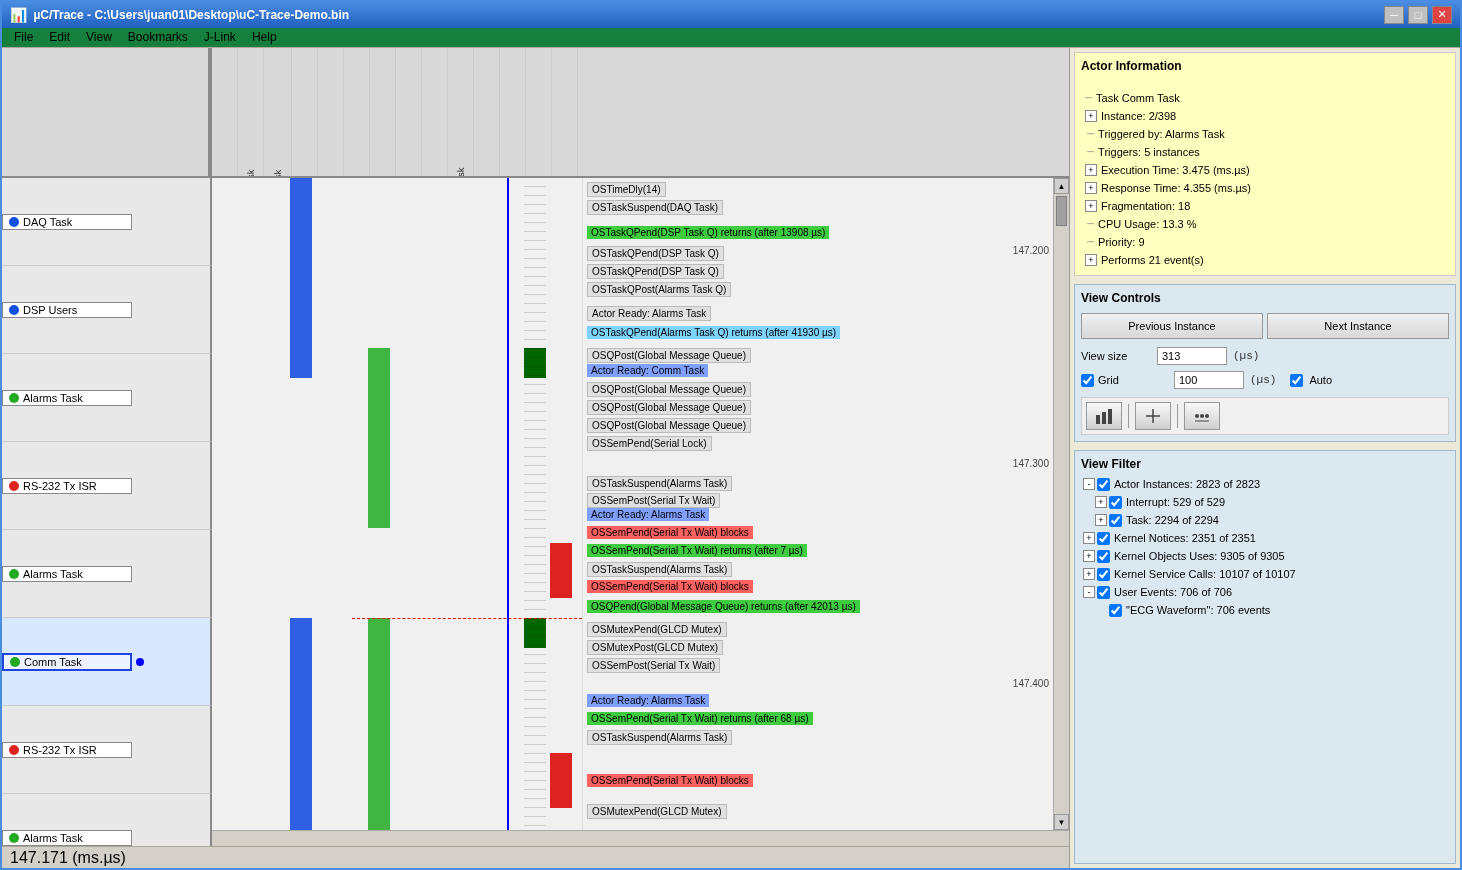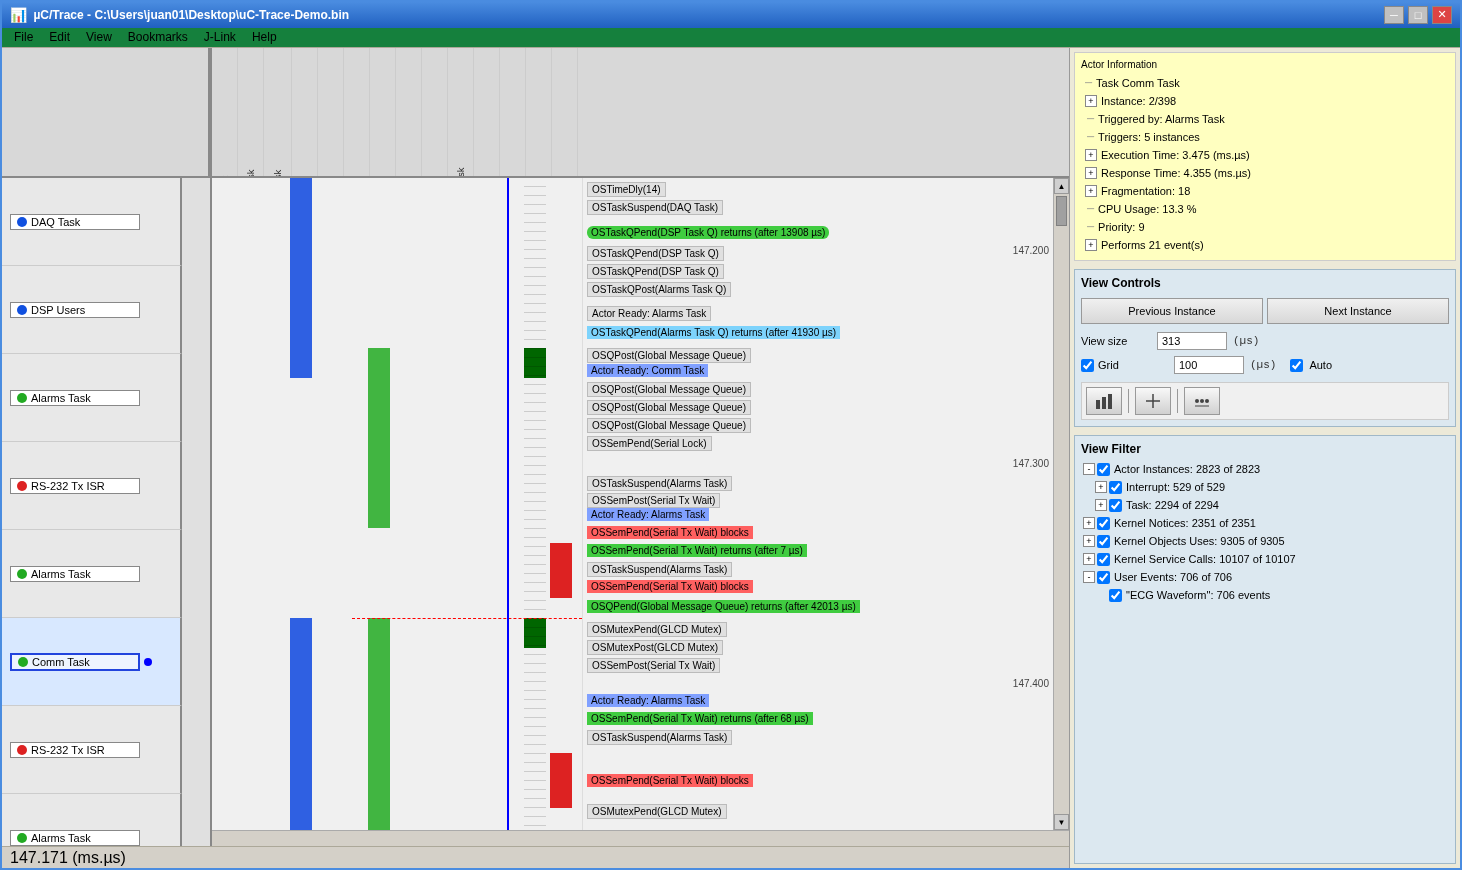--- a/index.html
+++ b/index.html
@@ -65,23 +65,23 @@
 
     
     .info-section {
       background: #ffffc0;
       border: 1px solid #ccc;
       margin: 4px;
       padding: 6px;
     }
 
     .info-section-title {
-      font-weight: normal;
-      font-size: 10px;
-      margin-bottom: 4px;
+      font-weight: bold;
+      font-size: 12px;
+      margin-bottom: 16px;
       color: #000;
     }
 
     .info-row {
       display: flex;
       align-items: center;
       font-size: 11px;
       line-height: 18px;
       padding-left: 4px;
     }
@@ -290,27 +290,26 @@
 
     
     .label-header {
       height: 130px;
       background: #d8d8d8;
       border-bottom: 2px solid #888;
       border-right: 2px solid #888;
     }
 
     .task-name-cell {
-      width: 180px;
+      width: 210px;
       flex-shrink: 0;
       border-right: 2px solid #888;
       background: #e8e8e8;
       display: flex;
       align-items: center;
-      padding-left: 8px;
     }
 
     .task-name-box {
       border: 1px solid #888;
       background: white;
       padding: 1px 6px;
       font-size: 11px;
       display: flex;
       align-items: center;
       gap: 4px;
@@ -513,21 +512,21 @@
             </div>
 
             <div style="flex:1; position:relative; overflow:hidden; border-left:1px solid #ddd;">
 
               <div class="timestamp-label" style="top:67px;">147.200</div>
               <div class="timestamp-label" style="top:280px;">147.300</div>
               <div class="timestamp-label" style="top:500px;">147.400</div>
 
               <div style="position:absolute; top:4px; left:4px; font-size:10px; background:#e0e0e0; padding:1px 4px; border:1px solid #bbb;">OSTimeDly(14)</div>
               <div style="position:absolute; top:22px; left:4px; font-size:10px; background:#e0e0e0; padding:1px 4px; border:1px solid #bbb;">OSTaskSuspend(DAQ Task)</div>
-              <div style="position:absolute; top:48px; left:4px; font-size:10px; background:#40cc40; padding:1px 4px;border-radius:6px;">OSTaskQPend(DSP Task Q) returns (after 13908 µs)</div>
+              <div style="position:absolute; top:48px; left:4px; font-size:10px; background:#40cc40; padding:1px 4px;">OSTaskQPend(DSP Task Q) returns (after 13908 µs)</div>
               <div style="position:absolute; top:68px; left:4px; font-size:10px; background:#e0e0e0; padding:1px 4px; border:1px solid #bbb;">OSTaskQPend(DSP Task Q)</div>
               <div style="position:absolute; top:86px; left:4px; font-size:10px; background:#e0e0e0; padding:1px 4px; border:1px solid #bbb;">OSTaskQPend(DSP Task Q)</div>
               <div style="position:absolute; top:104px; left:4px; font-size:10px; background:#e0e0e0; padding:1px 4px; border:1px solid #bbb;">OSTaskQPost(Alarms Task Q)</div>
               <div style="position:absolute; top:128px; left:4px; font-size:10px; background:#e0e0e0; padding:1px 4px; border:1px solid #bbb;">Actor Ready: Alarms Task</div>
               <div style="position:absolute; top:148px; left:4px; font-size:10px; background:#7dd3fc; padding:1px 4px;">OSTaskQPend(Alarms Task Q) returns (after 41930 µs)</div>
               <div style="position:absolute; top:170px; left:4px; font-size:10px; background:#e0e0e0; padding:1px 4px; border:1px solid #bbb;">OSQPost(Global Message Queue)</div>
               <div style="position:absolute; top:186px; left:4px; font-size:10px; background:#80a0ff; padding:1px 4px;">Actor Ready: Comm Task</div>
               <div style="position:absolute; top:204px; left:4px; font-size:10px; background:#e0e0e0; padding:1px 4px; border:1px solid #bbb;">OSQPost(Global Message Queue)</div>
               <div style="position:absolute; top:222px; left:4px; font-size:10px; background:#e0e0e0; padding:1px 4px; border:1px solid #bbb;">OSQPost(Global Message Queue)</div>
               <div style="position:absolute; top:240px; left:4px; font-size:10px; background:#e0e0e0; padding:1px 4px; border:1px solid #bbb;">OSQPost(Global Message Queue)</div>

